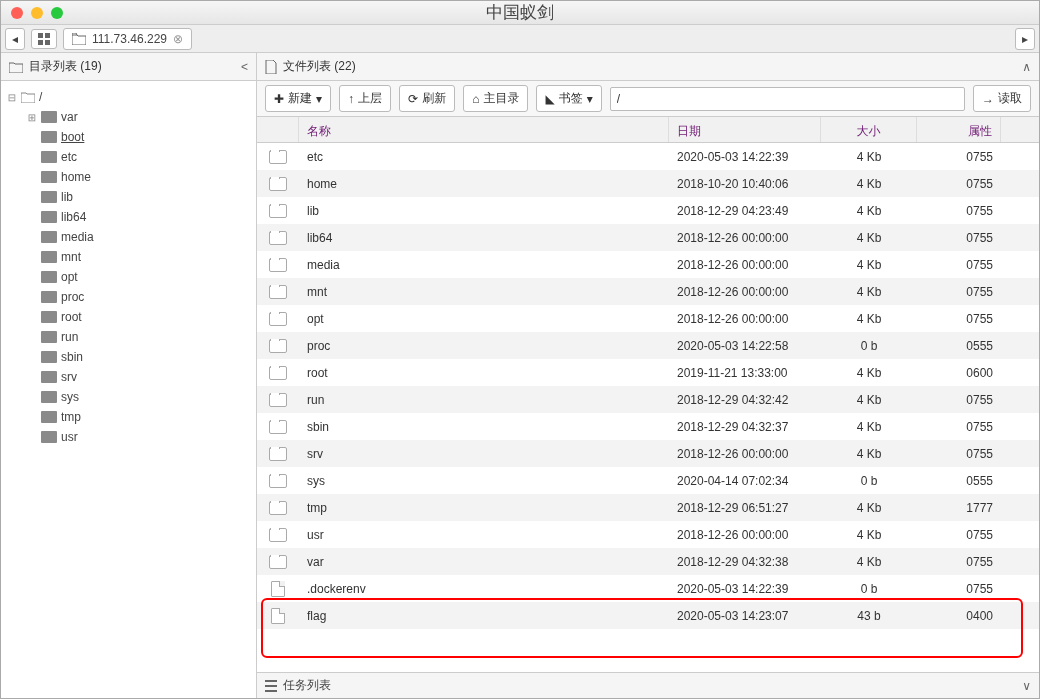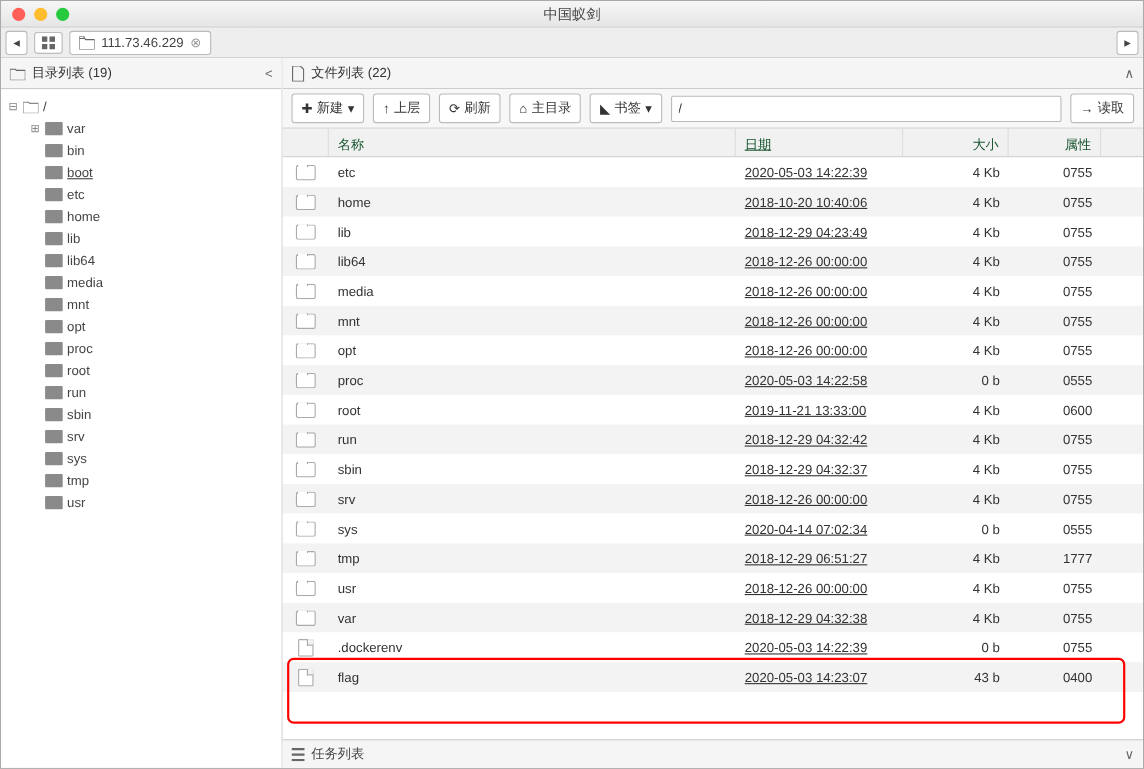--- a/index.html
+++ b/index.html
@@ -4,46 +4,46 @@
 <style>
 *{box-sizing:border-box;margin:0;padding:0;font-family:-apple-system,"Helvetica Neue",Arial,sans-serif;font-size:12px;}
 html,body{width:1040px;height:699px;overflow:hidden;background:#f0f0f0;}
 .window{width:1040px;height:699px;border:1px solid #aaa;background:#f5f5f5;display:flex;flex-direction:column;}
 .titlebar{height:24px;background:linear-gradient(#f6f6f6,#e6e6e6);border-bottom:1px solid #ccc;position:relative;display:flex;align-items:center;}
 .traffic{display:flex;gap:8px;padding-left:10px;}
 .tl{width:12px;height:12px;border-radius:50%;}
 .tl.r{background:#ff5f56;}
 .tl.y{background:#ffbd2e;}
 .tl.g{background:#27c93f;}
-.title{position:absolute;left:0;right:0;text-align:center;font-size:13px;color:#444;pointer-events:none;}
+.title{position:absolute;left:0;right:0;text-align:center;font-size:17px;color:#444;pointer-events:none;}
 .tabbar{height:28px;background:#eee;border-bottom:1px solid #ccc;display:flex;align-items:center;padding:0 4px;}
 .tabbtn{border:1px solid #bbb;background:#fff;border-radius:3px;padding:3px 6px;margin-right:6px;display:flex;align-items:center;gap:4px;color:#444;}
 .tab{display:flex;align-items:center;gap:6px;border:1px solid #bbb;background:#fff;border-radius:3px;padding:3px 8px;color:#444;}
 .tab .x{color:#999;cursor:pointer;}
 .spacer{flex:1;}
 .navright{border:1px solid #bbb;background:#fff;border-radius:3px;padding:3px 6px;color:#444;}
 .body{display:flex;flex:1;min-height:0;}
 .sidebar{width:256px;border-right:1px solid #ccc;background:#fff;display:flex;flex-direction:column;}
 .panehdr{height:28px;border-bottom:1px solid #ccc;background:#f5f5f5;display:flex;align-items:center;padding:0 8px;gap:6px;color:#333;}
 .panehdr .caret{margin-left:auto;color:#666;}
 .tree{flex:1;overflow:auto;padding:6px 4px;}
 .trow{display:flex;align-items:center;gap:4px;padding:3px 2px;color:#444;white-space:nowrap;}
 .exp{width:10px;text-align:center;color:#888;font-size:10px;}
 .fico{width:16px;height:12px;background:#8a8a8a;border-radius:1px;display:inline-block;}
 .main{flex:1;display:flex;flex-direction:column;min-width:0;background:#fff;}
 .toolbar{height:36px;border-bottom:1px solid #ccc;background:#f7f7f7;display:flex;align-items:center;gap:8px;padding:0 8px;}
 .tbtn{border:1px solid #bbb;background:#fff;border-radius:3px;padding:4px 8px;display:flex;align-items:center;gap:4px;color:#333;cursor:pointer;}
 .pathbox{flex:1;}
 .pathbox input{width:100%;border:1px solid #bbb;border-radius:2px;padding:4px 6px;font-size:12px;color:#333;background:#fff;}
-.listhdr{height:26px;border-bottom:1px solid #ccc;background:#f1f1f1;display:flex;color:#14532d;}
+.listhdr{height:26px;border-bottom:1px solid #ccc;background:#f1f1f1;display:flex;color:#701a75;}
 .listhdr .cell{padding:6px 8px;border-right:1px solid #ddd;}
 .c0{width:42px;}
 .c1{width:370px;}
-.c2{width:152px;text-decoration:underline;}
-.c3{width:96px;text-align:right;padding-right:12px;}
+.c2{width:152px;}
+.c3{width:96px;text-align:center;padding-right:12px;}
 .c4{width:84px;text-align:right;}
 .filelist{flex:1;overflow:auto;position:relative;}
 .frow{display:flex;align-items:center;height:27px;color:#333;}
 .frow:nth-child(odd){background:#fff;}
 .frow:nth-child(even){background:#f3f3f3;}
 .frow .cell{padding:0 8px;overflow:hidden;text-overflow:ellipsis;white-space:nowrap;}
 .frow .c0{display:flex;align-items:center;justify-content:center;}
 .docico{width:14px;height:16px;border:1px solid #aaa;border-radius:1px;position:relative;background:#fff;}
 .docico:after{content:'';position:absolute;right:-1px;top:-1px;width:5px;height:5px;border-left:1px solid #aaa;border-bottom:1px solid #aaa;background:#f1f1f1;}
 .dirico{width:18px;height:14px;border:1px solid #aaa;border-radius:2px;background:#fff;position:relative;}
@@ -106,25 +106,20 @@
             <svg width="14" height="12">
               <path d="M0 2 h5 l1 1 h8 v9 h-14 z" fill="none" stroke="#888"></path>
             </svg>
             <span>/</span>
           </div>
           <div class="trow" style="padding-left: 22px;">
             <span class="exp">⊞</span>
             <span class="fico"></span>
             <span>var</span>
           </div>
-          <div class="trow" style="padding-left: 22px;">
-            <span class="exp"></span>
-            <span class="fico"></span>
-            <span>bin</span>
-          </div>
           <div class="trow" style="padding-left: 22px; text-decoration: underline;">
             <span class="exp"></span>
             <span class="fico"></span>
             <span>boot</span>
           </div>
           <div class="trow" style="padding-left: 22px;">
             <span class="exp"></span>
             <span class="fico"></span>
             <span>etc</span>
           </div>

